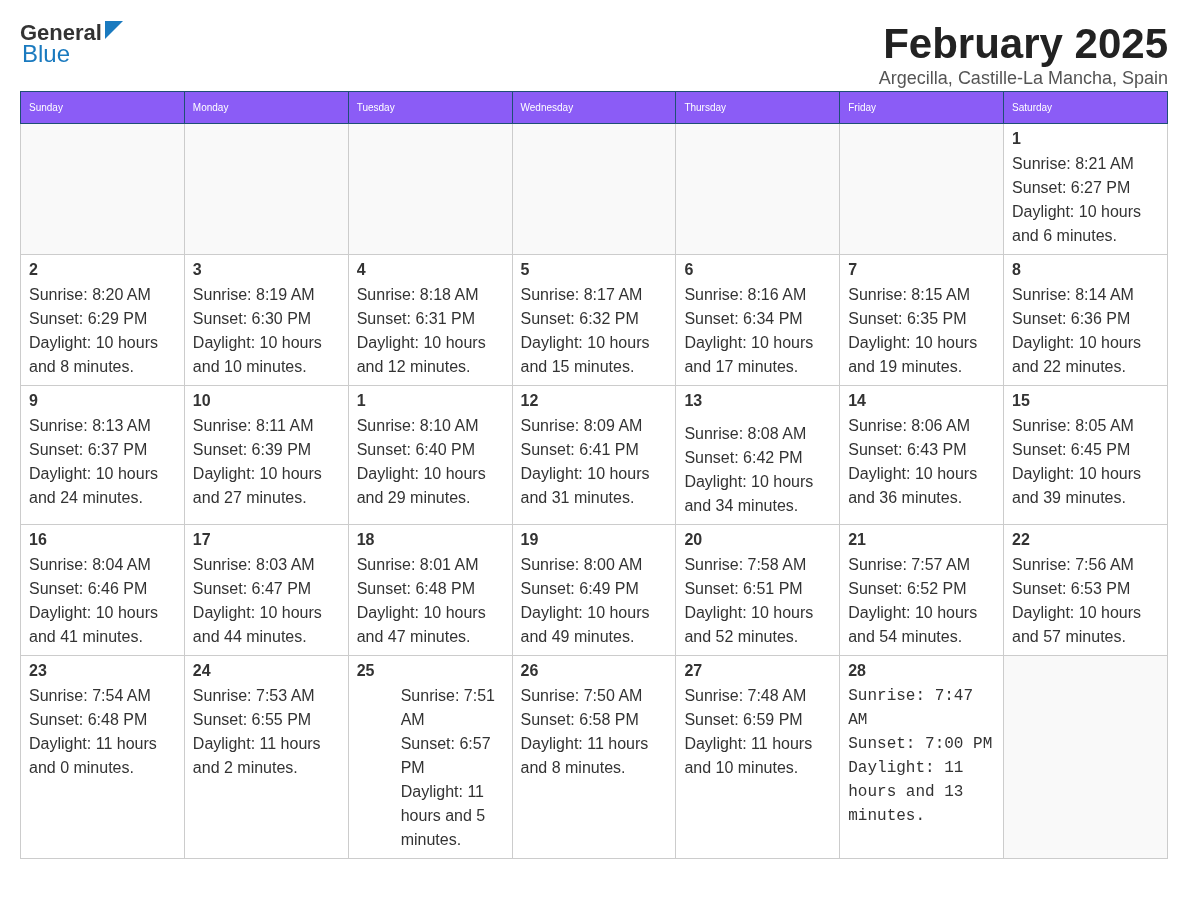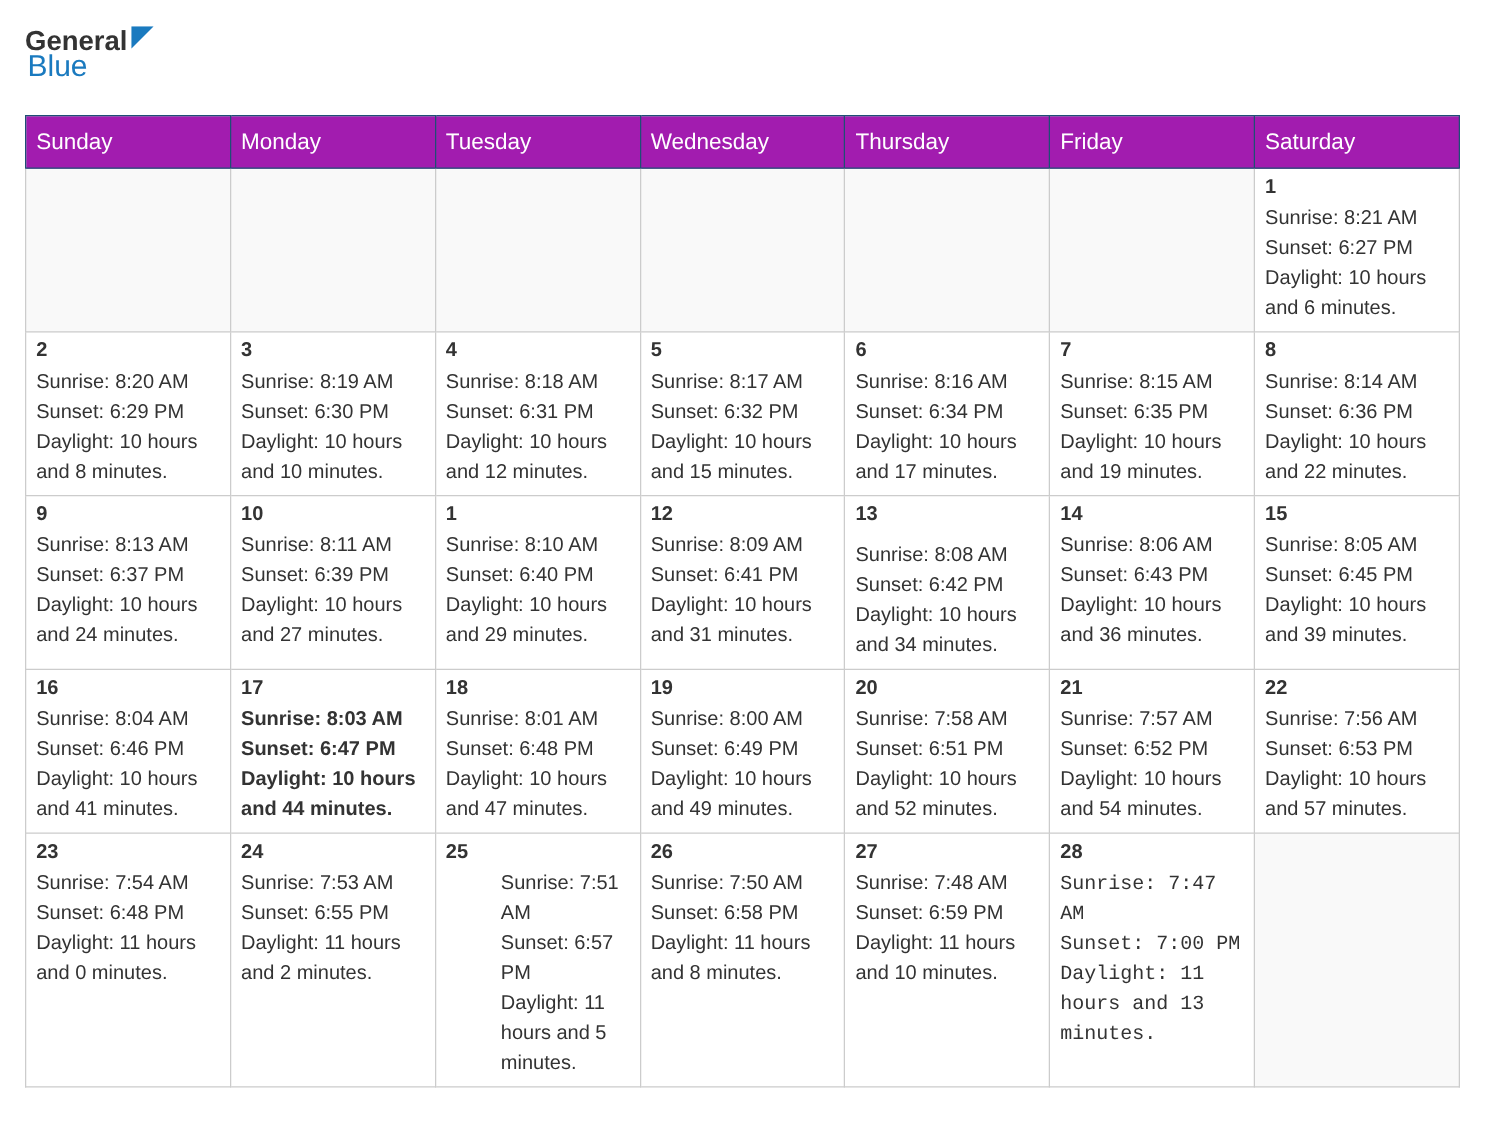--- a/index.html
+++ b/index.html
@@ -7,21 +7,21 @@
       font-family: Arial, Helvetica, sans-serif;
       background: #fff;
       padding: 20px;
       width: 1188px;
       min-height: 918px;
     }
     .header {
       display: flex;
       justify-content: space-between;
       align-items: flex-start;
-      margin-bottom: 24px;
+      margin-bottom: 2px;
     }
     .logo {
       display: flex;
       align-items: center;
       gap: 0;
     }
     .logo-text-general {
       font-size: 22px;
       font-weight: bold;
       color: #333;
@@ -42,25 +42,25 @@
     .location {
       font-size: 18px;
       color: #555;
     }
     .calendar-table {
       width: 100%;
       border-collapse: collapse;
       border: 1px solid #ccc;
     }
     .calendar-table th {
-      background-color: #a21caf;
+      background-color: #8b5cf6;
       color: white;
       text-align: left;
       padding: 10px 8px;
-      font-size: 18px;
+      font-size: 10px;
       font-weight: normal;
       border: 1px solid #1e4f75;
     }
     .calendar-table td {
       vertical-align: top;
       padding: 6px 8px;
       border: 1px solid #ccc;
       width: 14.28%;
       min-height: 100px;
       font-size: 12px;
@@ -94,20 +94,24 @@
         <span class="logo-text-general">General</span>
         <div style="display:inline-block; margin-left:3px; margin-bottom:2px;">
           <svg width="18" height="18" viewBox="0 0 18 18">
             <polygon points="0,0 18,0 0,18" fill="#1a7abf"></polygon>
           </svg>
         </div>
       </div>
       <span class="logo-text-blue" style="margin-top:-6px; margin-left:2px;">Blue</span>
     </div>
   </div>
+  <div class="title-section">
+    <div class="month-title">February 2025</div>
+    <div class="location">Argecilla, Castille-La Mancha, Spain</div>
+  </div>
 </div>
 
 <table class="calendar-table">
   <thead>
     <tr>
       <th>Sunday</th>
       <th>Monday</th>
       <th>Tuesday</th>
       <th>Wednesday</th>
       <th>Thursday</th>
@@ -220,21 +224,21 @@
       </tr>
       <tr class="week-row">
         <td>
           <span class="day-number">16</span>
           <div class="day-info" style="white-space: pre-line;">Sunrise: 8:04 AM
 Sunset: 6:46 PM
 Daylight: 10 hours and 41 minutes.</div>
         </td>
         <td>
           <span class="day-number">17</span>
-          <div class="day-info" style="white-space: pre-line; font-weight: bold;">Sunrise: 8:03 AM
+          <div class="day-info" style="white-space: pre-line;">Sunrise: 8:03 AM
 Sunset: 6:47 PM
 Daylight: 10 hours and 44 minutes.</div>
         </td>
         <td>
           <span class="day-number">18</span>
           <div class="day-info" style="white-space: pre-line;">Sunrise: 8:01 AM
 Sunset: 6:48 PM
 Daylight: 10 hours and 47 minutes.</div>
         </td>
         <td>

